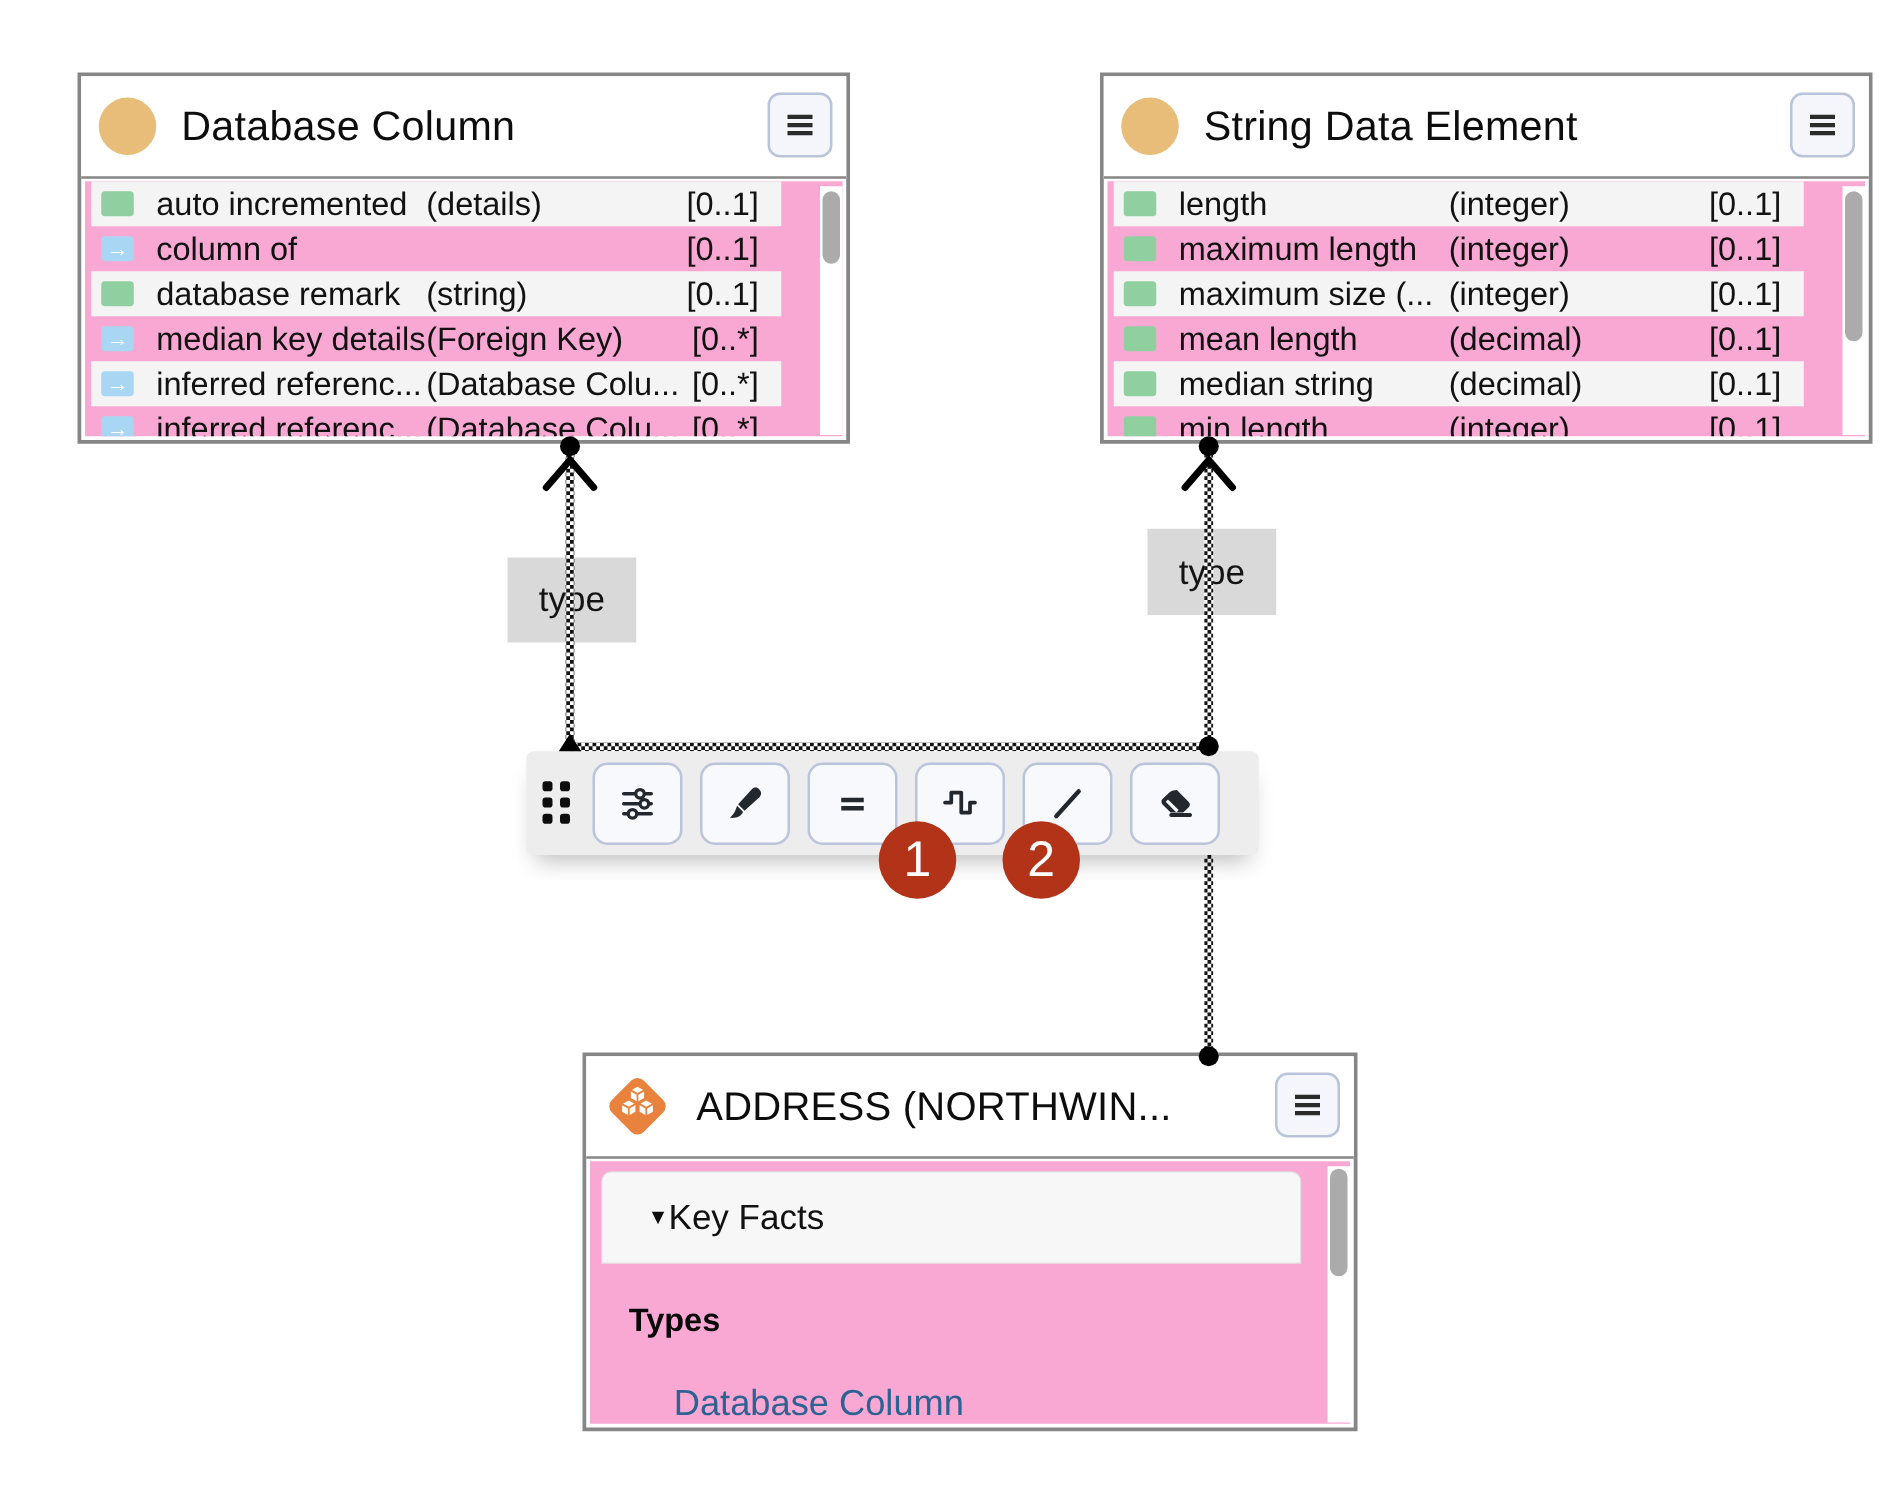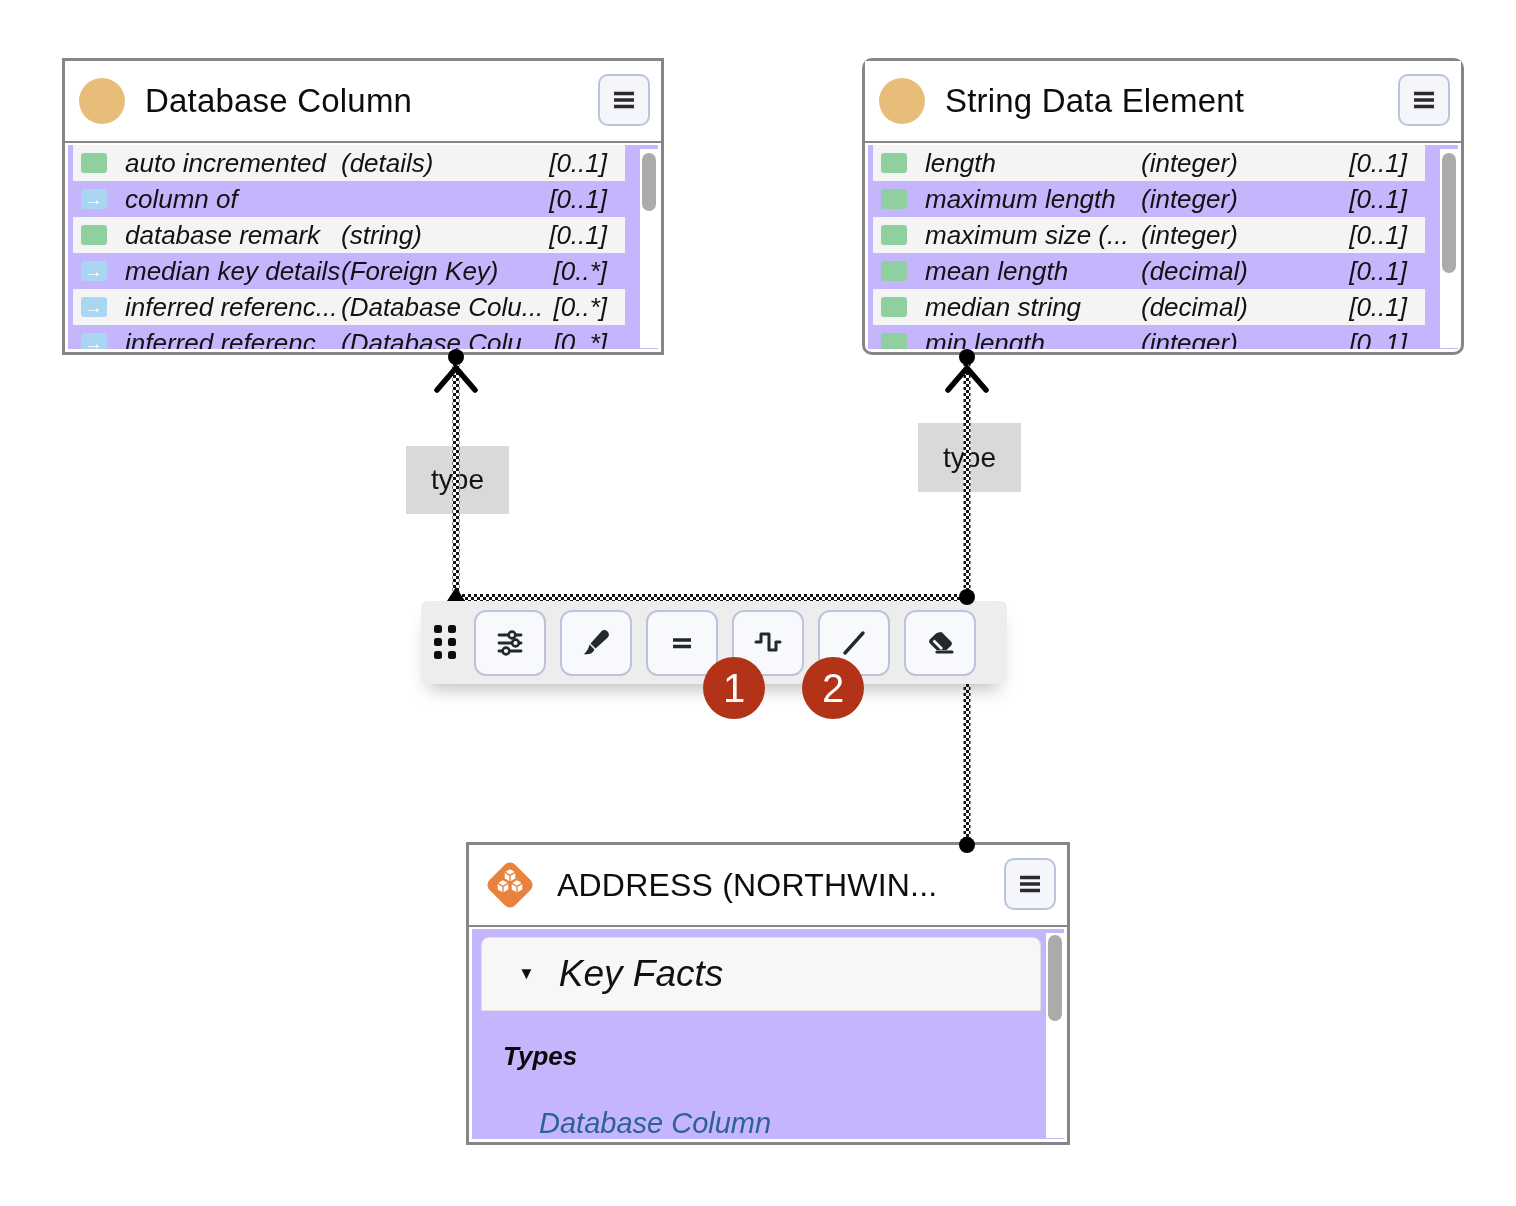--- a/index.html
+++ b/index.html
@@ -18,22 +18,22 @@
   #edges-over{z-index:6;}
 
   
   .card{position:absolute;background:#fff;border:3px solid var(--card-border);z-index:3;}
   .card-header{position:absolute;left:0;top:0;right:0;height:82px;background:#fff;
     border-bottom:2px solid var(--card-border);display:flex;align-items:center;padding-left:14px;}
   .class-dot{width:46px;height:46px;border-radius:50%;background:var(--class-tan);flex:0 0 auto;}
   .card-title{font-size:33px;font-weight:500;color:#0d0d0d;margin-left:20px;white-space:nowrap;letter-spacing:.2px;}
   .menu-btn{position:absolute;right:11px;top:13px;width:52px;height:52px;border-radius:10px;
     background:#f4f6fb;border:2px solid #b9c3da;display:flex;align-items:center;justify-content:center;cursor:pointer;}
-  .card-body{position:absolute;left:3px;right:3px;top:84px;bottom:3px;background:#c4b5fd;overflow:hidden;font-style:italic;}
-  .card{box-sizing:content-box;}
+  .card-body{position:absolute;left:3px;right:3px;top:84px;bottom:3px;background:#f9a8d4;overflow:hidden;}
+  .card{box-sizing:content-box;padding-left:16px;}
 
   .row{position:relative;width:552px;height:36px;margin-left:5px;display:flex;align-items:center;font-size:26px;}
   .row.alt{background:var(--row-alt);}
   .chip{width:26px;height:20px;border-radius:3px;margin-left:8px;flex:0 0 auto;
     display:flex;align-items:center;justify-content:center;}
   .chip.attr{background:var(--attr-green);}
   .chip.rel{background:var(--rel-blue);color:#fff;font-size:17px;font-weight:700;line-height:1;}
   .r-label{margin-left:18px;white-space:nowrap;}
   .r-type{position:absolute;left:268px;white-space:nowrap;}
   .r-card{position:absolute;right:18px;white-space:nowrap;}
@@ -56,21 +56,21 @@
     color:#fff;font-size:40px;display:flex;align-items:center;justify-content:center;z-index:7;}
 
   
   .edge-label{position:absolute;background:var(--edge-label-bg);display:flex;align-items:center;
     justify-content:center;font-size:28px;color:#141414;z-index:1;}
 
   
   .kf{position:absolute;left:9px;top:8px;width:560px;height:74px;background:#f7f7f7;
     border:1px solid #e0e0e0;border-radius:8px 8px 0 0;display:flex;align-items:center;cursor:pointer;}
   .kf-tri{font-size:17px;margin-left:36px;color:#0d0d0d;}
-  .kf-label{font-size:37px;margin-left:24px;color:#111;}
+  .kf-label{font-size:28px;color:#111;}
   .types-h{position:absolute;left:31px;top:112px;font-size:26px;font-weight:700;color:#0a0a0a;}
   .type-link{position:absolute;left:67px;top:178px;font-size:29px;color:var(--link-blue);cursor:pointer;text-decoration:none;}
 </style>
 </head>
 <body>
 
 <div id="canvas">
 
   <div class="edge-label" style="left:406px;top:446px;width:103px;height:68px;">type</div>
   <div class="edge-label" style="left:918px;top:423px;width:103px;height:69px;">type</div>
@@ -143,21 +143,21 @@
         <span class="r-label">inferred referenc...</span>
         <span class="r-type">(Database Colu...</span>
         <span class="r-card">[0..*]</span>
       </div>
     </div>
     <div class="vscroll">
       <div class="vthumb" style="top:4px;height:58px;"></div>
     </div>
   </div>
 
-  <div class="card" style="left:862px;top:58px;width:596px;height:291px;border-radius:10px;">
+  <div class="card" style="left:880px;top:58px;width:596px;height:291px;">
     <div class="card-header">
       <span class="class-dot"></span>
       <span class="card-title">String Data Element</span>
       <button class="menu-btn">
         <svg width="24" height="20" viewBox="0 0 24 20">
           <path d="M2 3.5 H22 M2 10 H22 M2 16.5 H22" stroke="#2b2b2b" stroke-width="3.4"></path>
         </svg>
       </button>
     </div>
     <div class="card-body">

